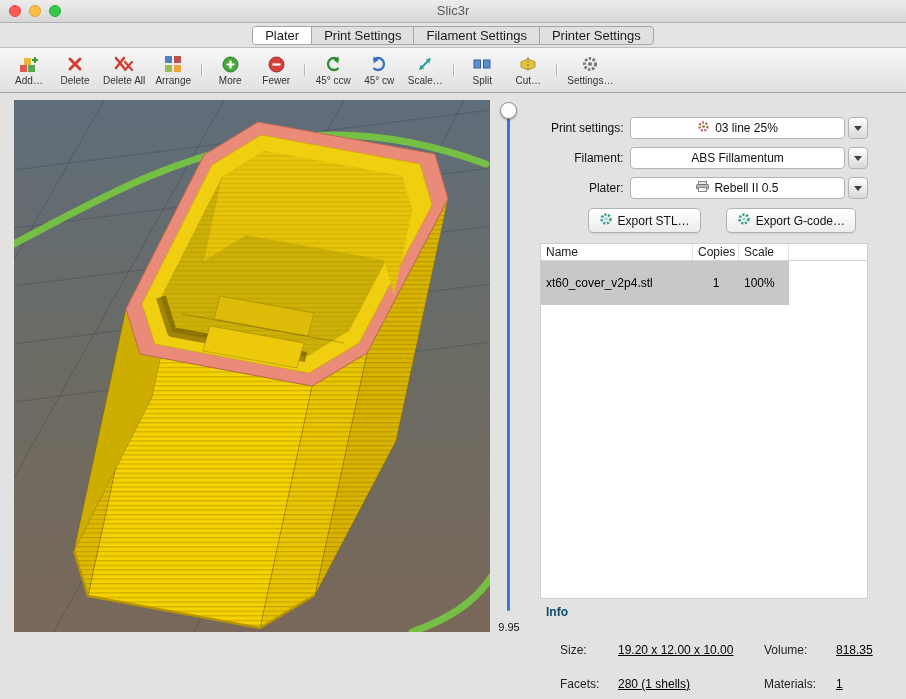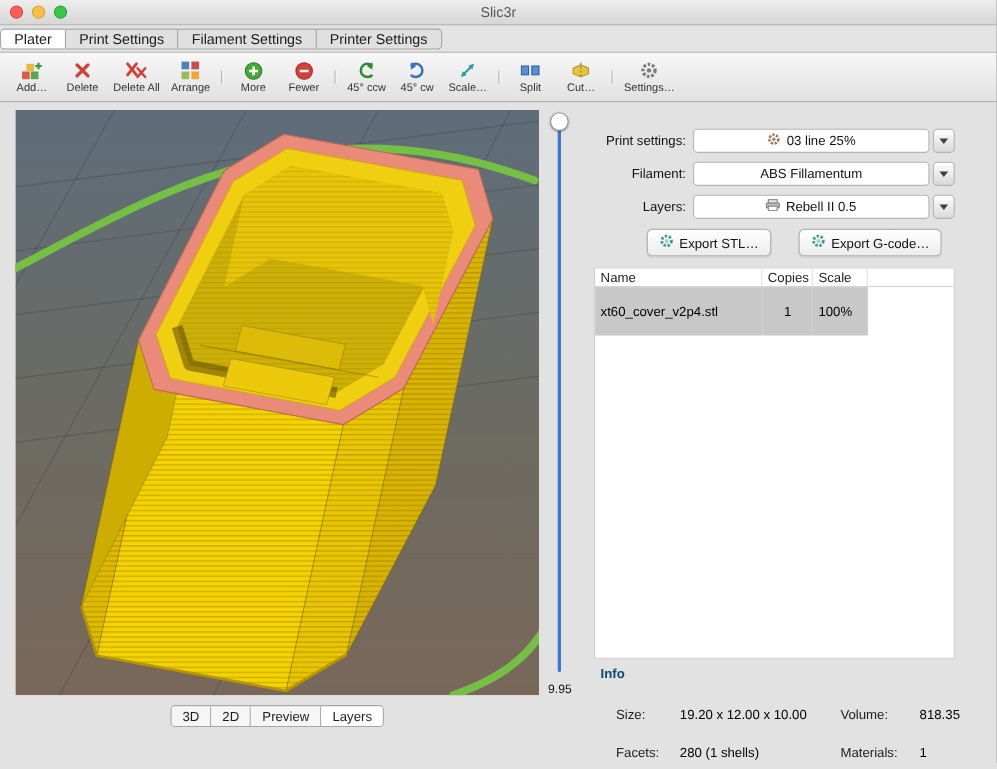--- a/index.html
+++ b/index.html
@@ -9,21 +9,21 @@
   
   .titlebar{height:22px;background:linear-gradient(#ededed,#d6d6d6);border-bottom:1px solid #b3b3b3;position:relative;}
   .title{text-align:center;font-size:13px;line-height:22px;color:#5a5a5a;}
   .lights{position:absolute;top:5px;left:9px;display:flex;gap:8px;}
   .light{width:12px;height:12px;border-radius:50%;box-sizing:border-box;}
   .light.close{background:#fc5b57;border:1px solid #d94c44;}
   .light.min{background:#fdbe41;border:1px solid #dfa234;}
   .light.zoom{background:#35c94b;border:1px solid #2ca73d;}
 
   
-  .tabrow{height:24px;background:#e4e4e4;display:flex;justify-content:flex-start;align-items:center;}
+  .tabrow{height:24px;background:#e4e4e4;display:flex;justify-content:center;align-items:center;}
   .segmented{display:flex;border:1px solid #a6a6a6;border-radius:4px;overflow:hidden;background:#e0e0e0;}
   .segment{padding:1px 12px;font-size:13px;color:#1c1c1c;border-right:1px solid #a6a6a6;white-space:nowrap;}
   .segment:last-child{border-right:none;}
   .segment.active{background:#fff;}
 
   
   .toolbar{height:46px;box-sizing:border-box;background:linear-gradient(#f7f7f7,#e1e1e1);border-top:1px solid #bcbcbc;border-bottom:1px solid #a3a3a3;display:flex;align-items:center;padding:12px 6px;}
   .tool{display:flex;flex-direction:column;align-items:center;justify-content:center;padding:1px 5px;min-width:36px;}
   .tool .glyph{height:19px;display:flex;align-items:center;justify-content:center;}
   .tool .tlabel{font-size:10px;color:#333;margin-top:1px;white-space:nowrap;}
@@ -59,21 +59,21 @@
   .th:last-child{border-right:none;}
   .td{padding:15px 5px;white-space:nowrap;}
   .selrow .td{background:#c8c8c8;}
   .selrow .td.empty{background:transparent;}
   .td.center{text-align:center;}
 
   .info{margin-top:3px;padding:3px 4px 0 20px;font-size:12px;color:#222;}
   .info .ititle{color:#0c4a6e;margin-bottom:24px;margin-left:-14px;font-weight:bold;}
   .igrid{display:grid;grid-template-columns:58px 146px 72px 1fr;row-gap:20px;}
   .ilabel{color:#222;}
-  .ival{color:#000;}
+  .ival{color:#000;text-decoration:underline;}
 </style>
 </head>
 <body>
 
 <div class="window">
 
   <div class="titlebar">
     <div class="lights">
       <div class="light close"></div>
       <div class="light min"></div>
@@ -261,28 +261,20 @@
         <path d="M398,532 C432,520 460,504 478,476" fill="none" stroke="#76bf45" stroke-width="7" stroke-linecap="round"></path>
       </svg>
     </div>
 
     <div class="slider">
       <div class="track"></div>
       <div class="thumb"></div>
       <div class="val">9.95</div>
     </div>
 
-    <div class="viewtabs">
-      <div class="segmented">
-        <div class="segment">3D</div>
-        <div class="segment">2D</div>
-        <div class="segment">Preview</div>
-        <div class="segment active">Layers</div>
-      </div>
-    </div>
 
     <div class="panel">
 
       <div class="prow">
         <div class="plabel">Print settings:</div>
         <div class="combo">
           <span><svg width="13" height="13">
                 <circle cx="6.5" cy="6.5" r="4" fill="none" stroke="#b4645a" stroke-width="2.4" stroke-dasharray="2 1.4"></circle>
                 <circle cx="6.5" cy="6.5" r="1.6" fill="#7da05a"></circle>
               </svg></span>
@@ -297,21 +289,21 @@
         <div class="plabel">Filament:</div>
         <div class="combo">
           <span>ABS Fillamentum</span>
         </div>
         <div class="ddbtn">
             <span class="chev"></span>
           </div>
       </div>
 
       <div class="prow">
-        <div class="plabel">Layers:</div>
+        <div class="plabel">Plater:</div>
         <div class="combo">
           <span><svg width="13" height="11">
                 <rect x="2.5" y="0.5" width="8" height="3.5" fill="#e6e6e6" stroke="#888"></rect>
                 <rect x="0.5" y="3.5" width="12" height="4.5" rx="1" fill="#bbb" stroke="#777"></rect>
                 <rect x="2.5" y="6.5" width="8" height="4" fill="#fff" stroke="#888"></rect>
               </svg></span>
           <span>Rebell II 0.5</span>
         </div>
         <div class="ddbtn">
             <span class="chev"></span>

